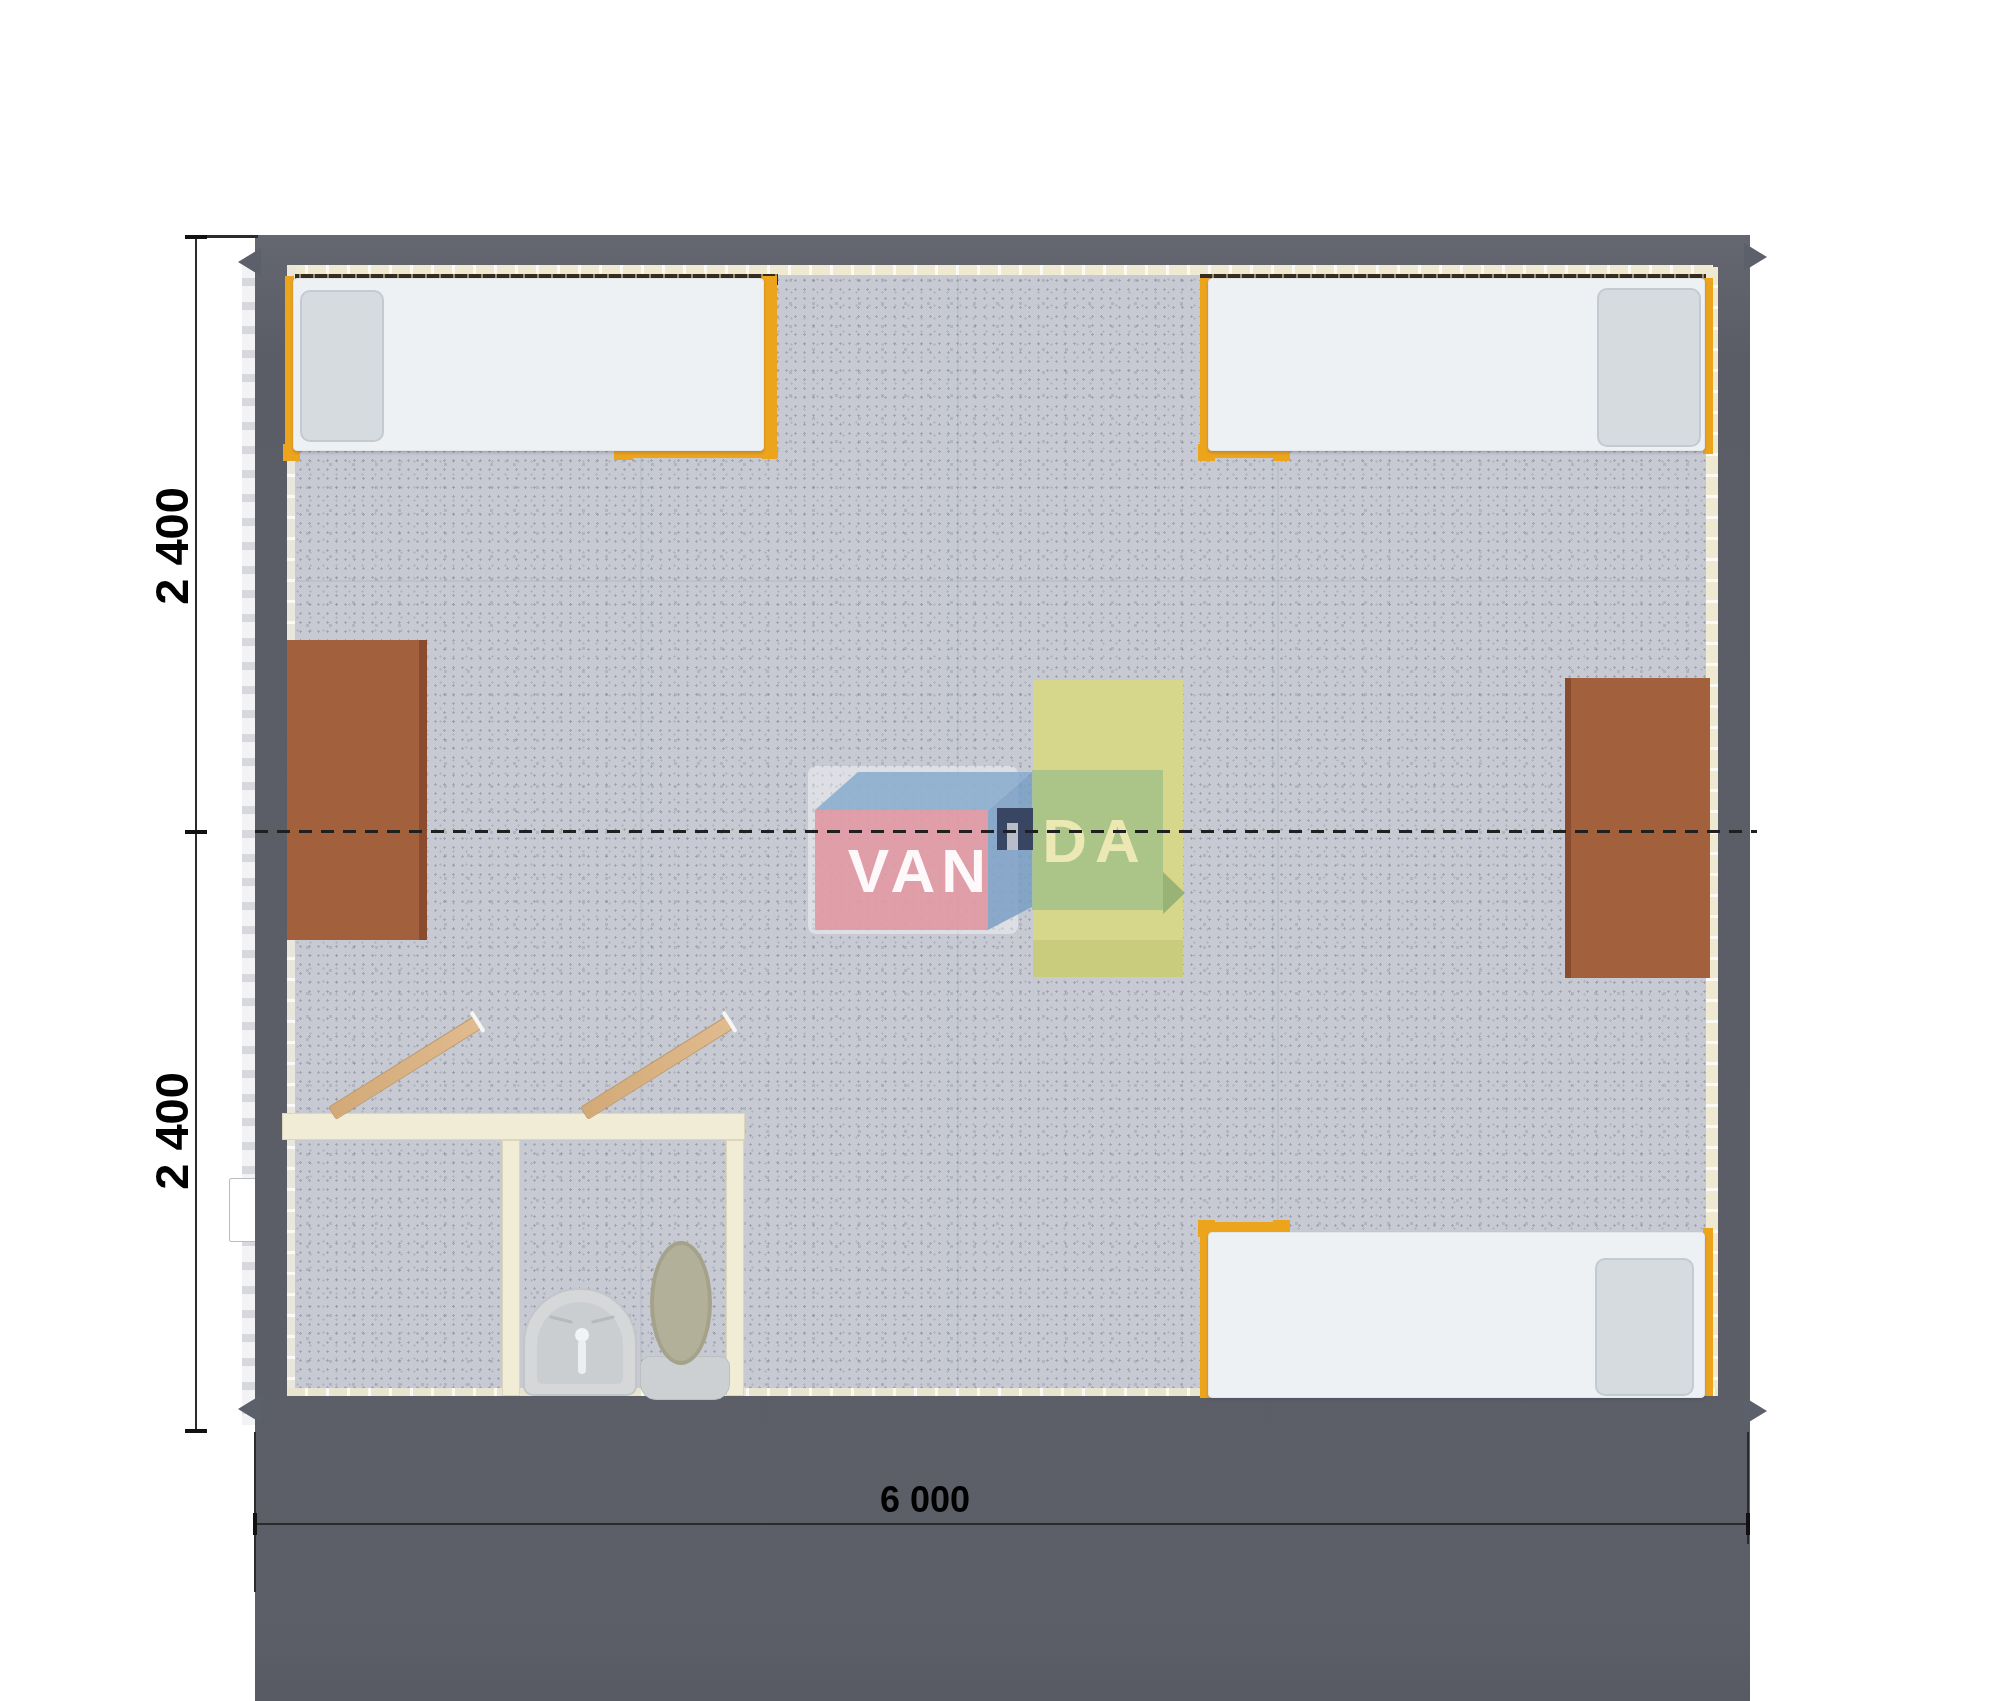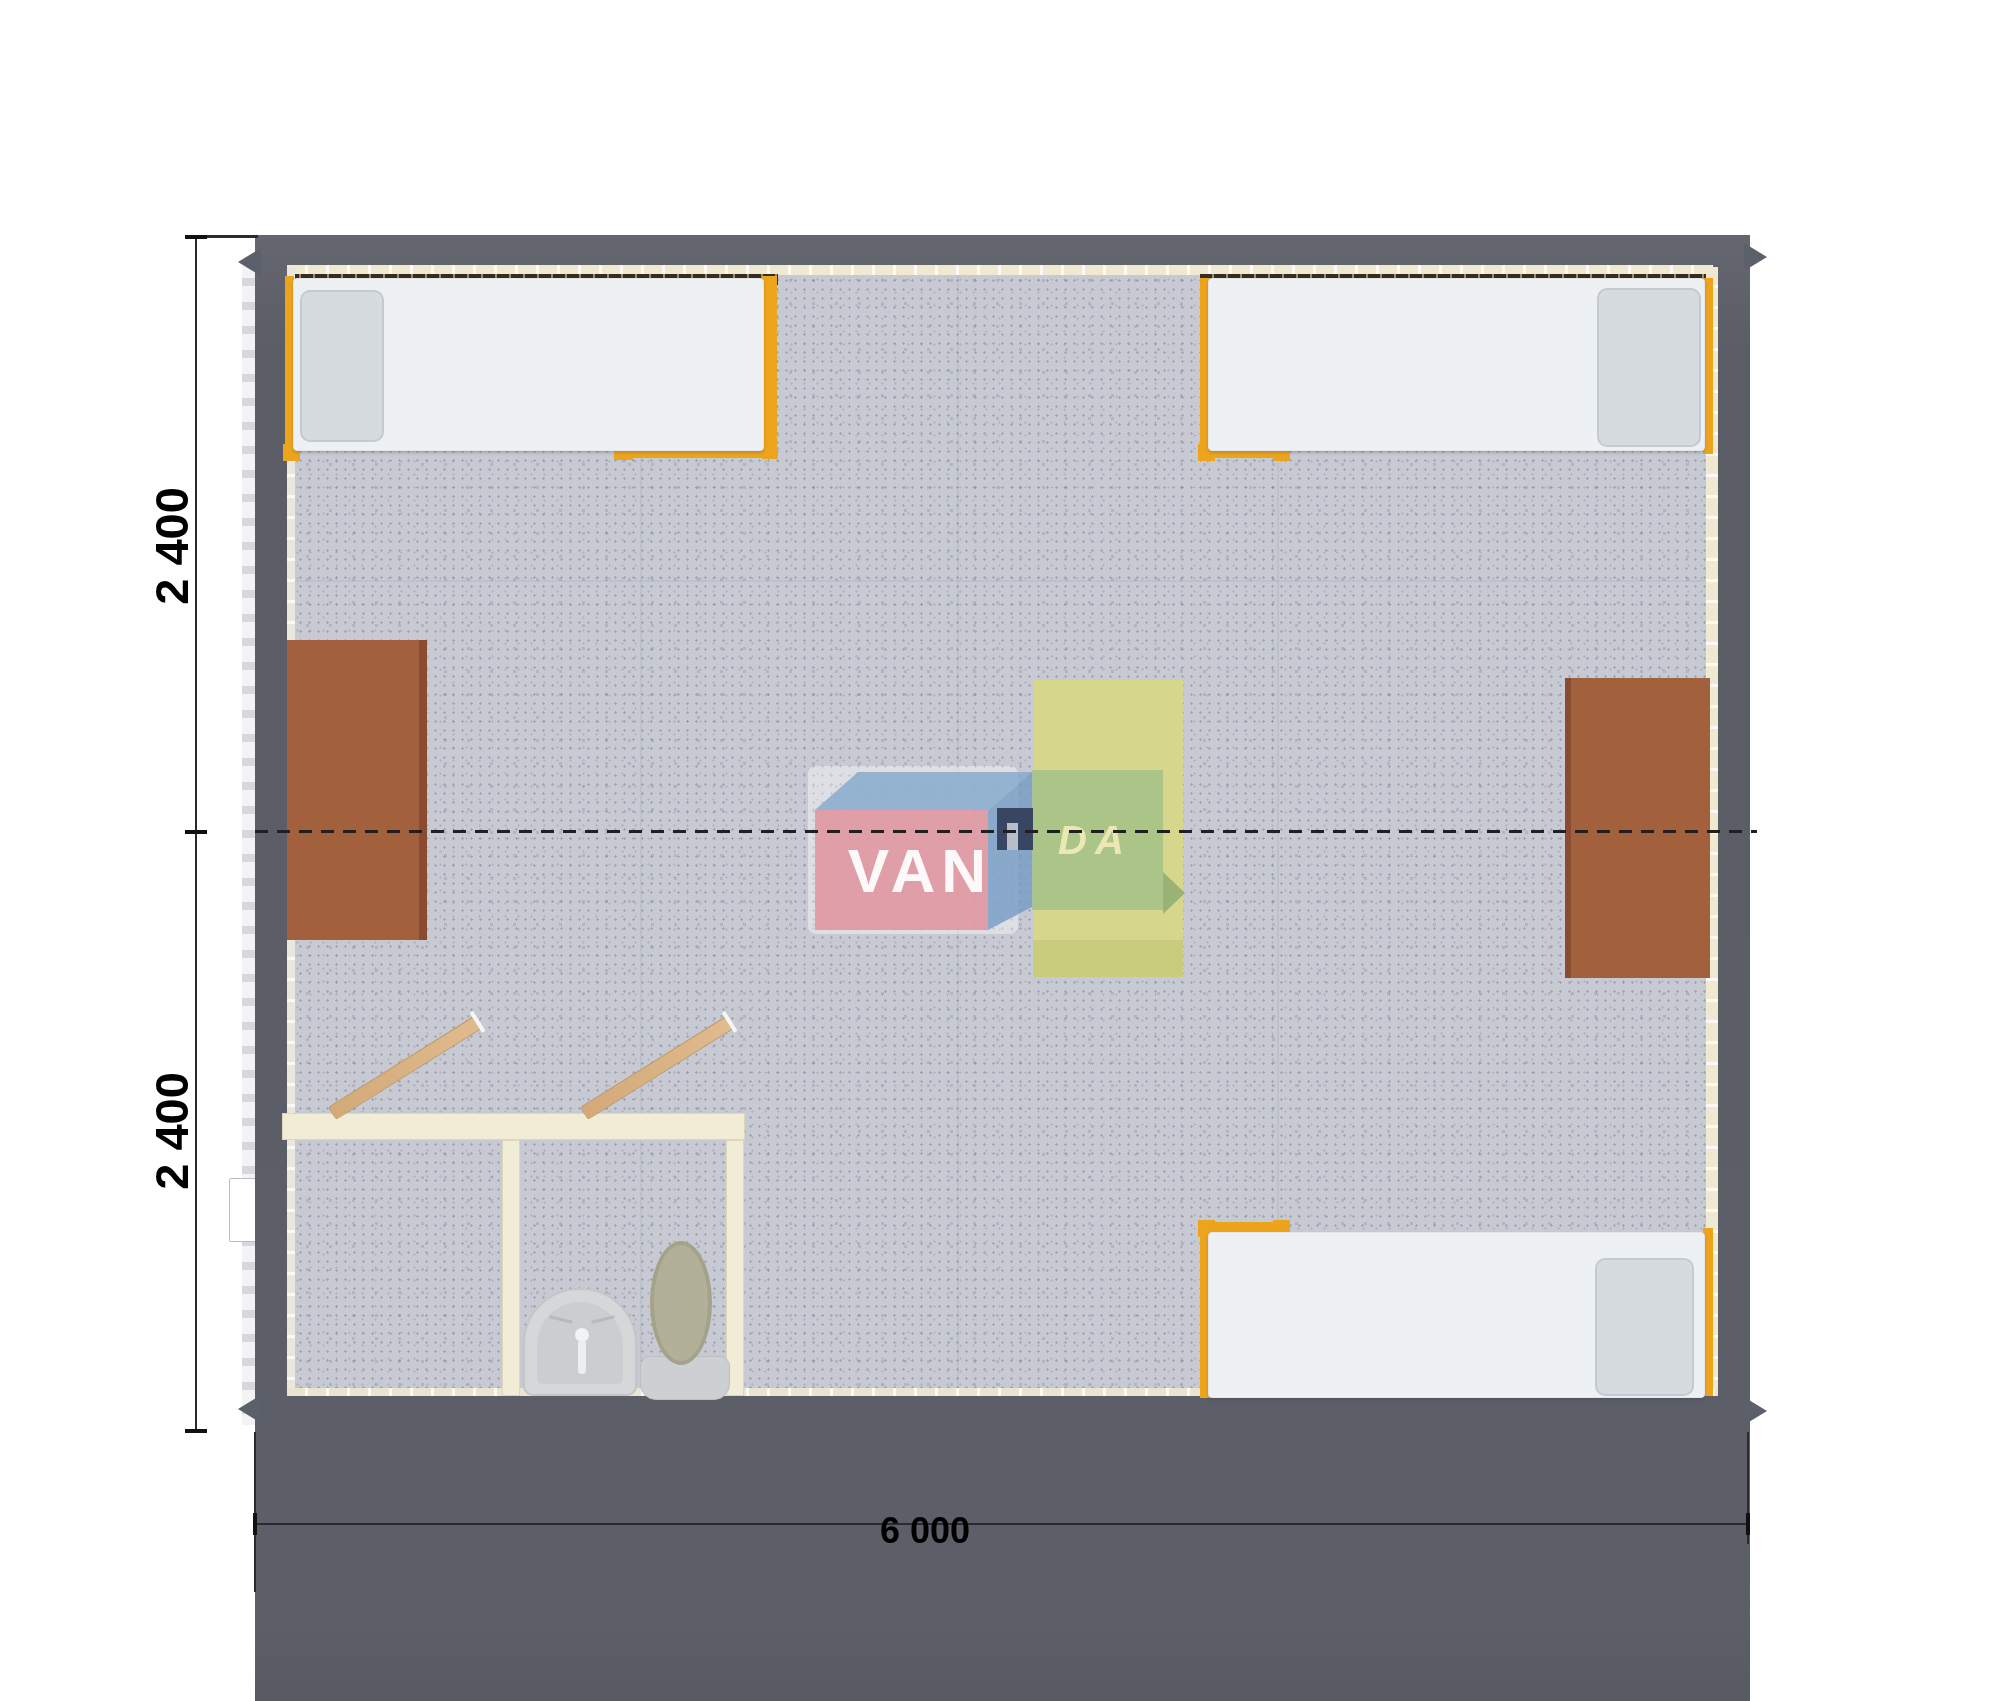--- a/index.html
+++ b/index.html
@@ -63,21 +63,21 @@
   .wm-backdrop{background:rgba(255,255,255,0.40);border-radius:8px;}
   .wm-pink{background:rgba(224,148,158,0.87);}
   .wm-blue-top{background:rgba(135,172,206,0.85);clip-path:polygon(19.8% 0,100% 0,79.7% 100%,0 100%);}
   .wm-blue-side{background:rgba(118,156,196,0.82);clip-path:polygon(0 24%,100% 0,100% 85.4%,0 100%);}
   .wm-navy{background:rgba(52,64,94,0.95);}
   .wm-navy-notch{background:rgba(198,203,212,0.9);}
   .wm-green{background:rgba(148,186,134,0.66);}
   .wm-green-fold{background:rgba(116,156,106,0.62);clip-path:polygon(0 0,100% 50%,0 100%);}
   .wm-text{display:flex;align-items:center;justify-content:center;font-weight:700;}
   .wm-van{font-size:62px;letter-spacing:6px;color:rgba(255,255,255,0.93);}
-  .wm-da{font-size:40px;letter-spacing:8px;color:rgba(238,233,182,0.96);font-style:italic;}
+  .wm-da{font-size:62px;letter-spacing:8px;color:rgba(238,233,182,0.96);}
 </style>
 </head>
 <body>
 
 <div class="page">
 
   <div class="abs cladding" style="left:242px;top:262px;width:13px;height:1163px;"></div>
 
   <div class="abs" style="left:229px;top:1178px;width:26px;height:62px;background:#ffffff;border:1px solid #b9bcc2;border-radius:2px;z-index:6;"></div>
 
@@ -192,16 +192,16 @@
     <div class="abs tick" style="left:185px;top:830px;width:22px;height:4px;"></div>
     <div class="abs tick" style="left:185px;top:1429px;width:22px;height:4px;"></div>
     <div class="abs dim-label dim-label-v" style="left:91px;top:521px;width:160px;height:50px;">2 400</div>
     <div class="abs dim-label dim-label-v" style="left:91px;top:1106px;width:160px;height:50px;">2 400</div>
 
     <div class="abs dim" style="left:255px;top:1523px;width:1494px;height:2px;"></div>
     <div class="abs dim" style="left:254px;top:1432px;width:2px;height:160px;"></div>
     <div class="abs dim" style="left:1747px;top:1432px;width:2px;height:112px;"></div>
     <div class="abs tick" style="left:253px;top:1513px;width:4px;height:22px;"></div>
     <div class="abs tick" style="left:1746px;top:1513px;width:4px;height:22px;"></div>
-    <div class="abs dim-label dim-label-h" style="left:825px;top:1478px;width:200px;height:44px;margin-top:31px;">6 000</div>
+    <div class="abs dim-label dim-label-h" style="left:825px;top:1478px;width:200px;height:44px;">6 000</div>
   </div>
 
 </div>
 
 </body></html>

